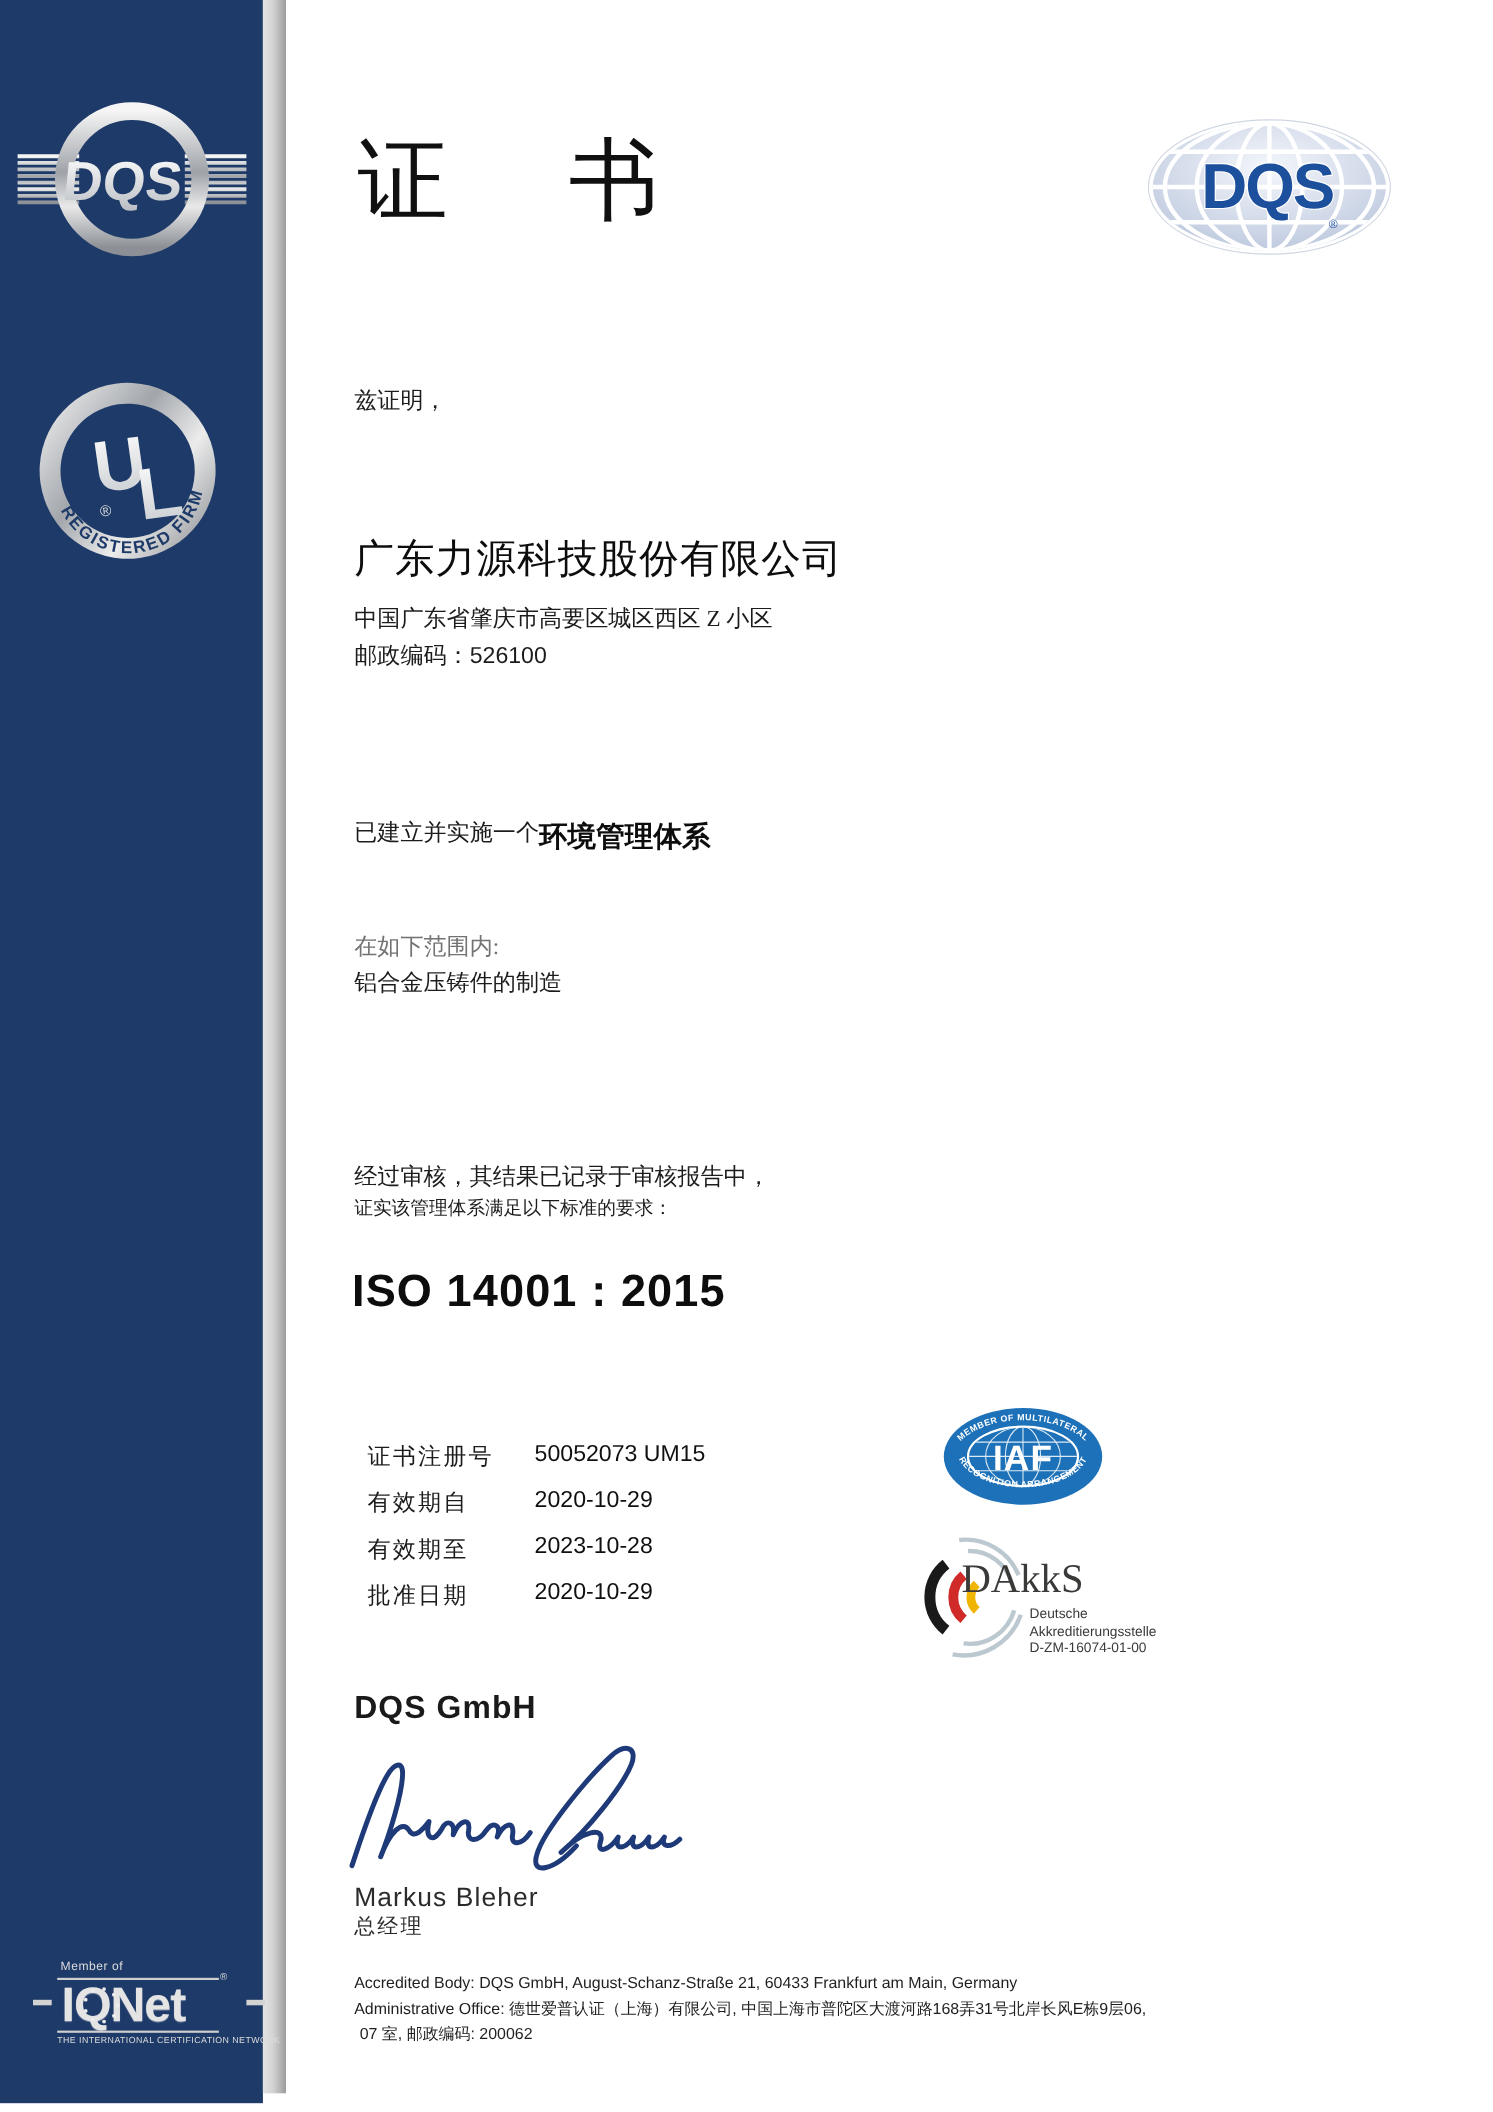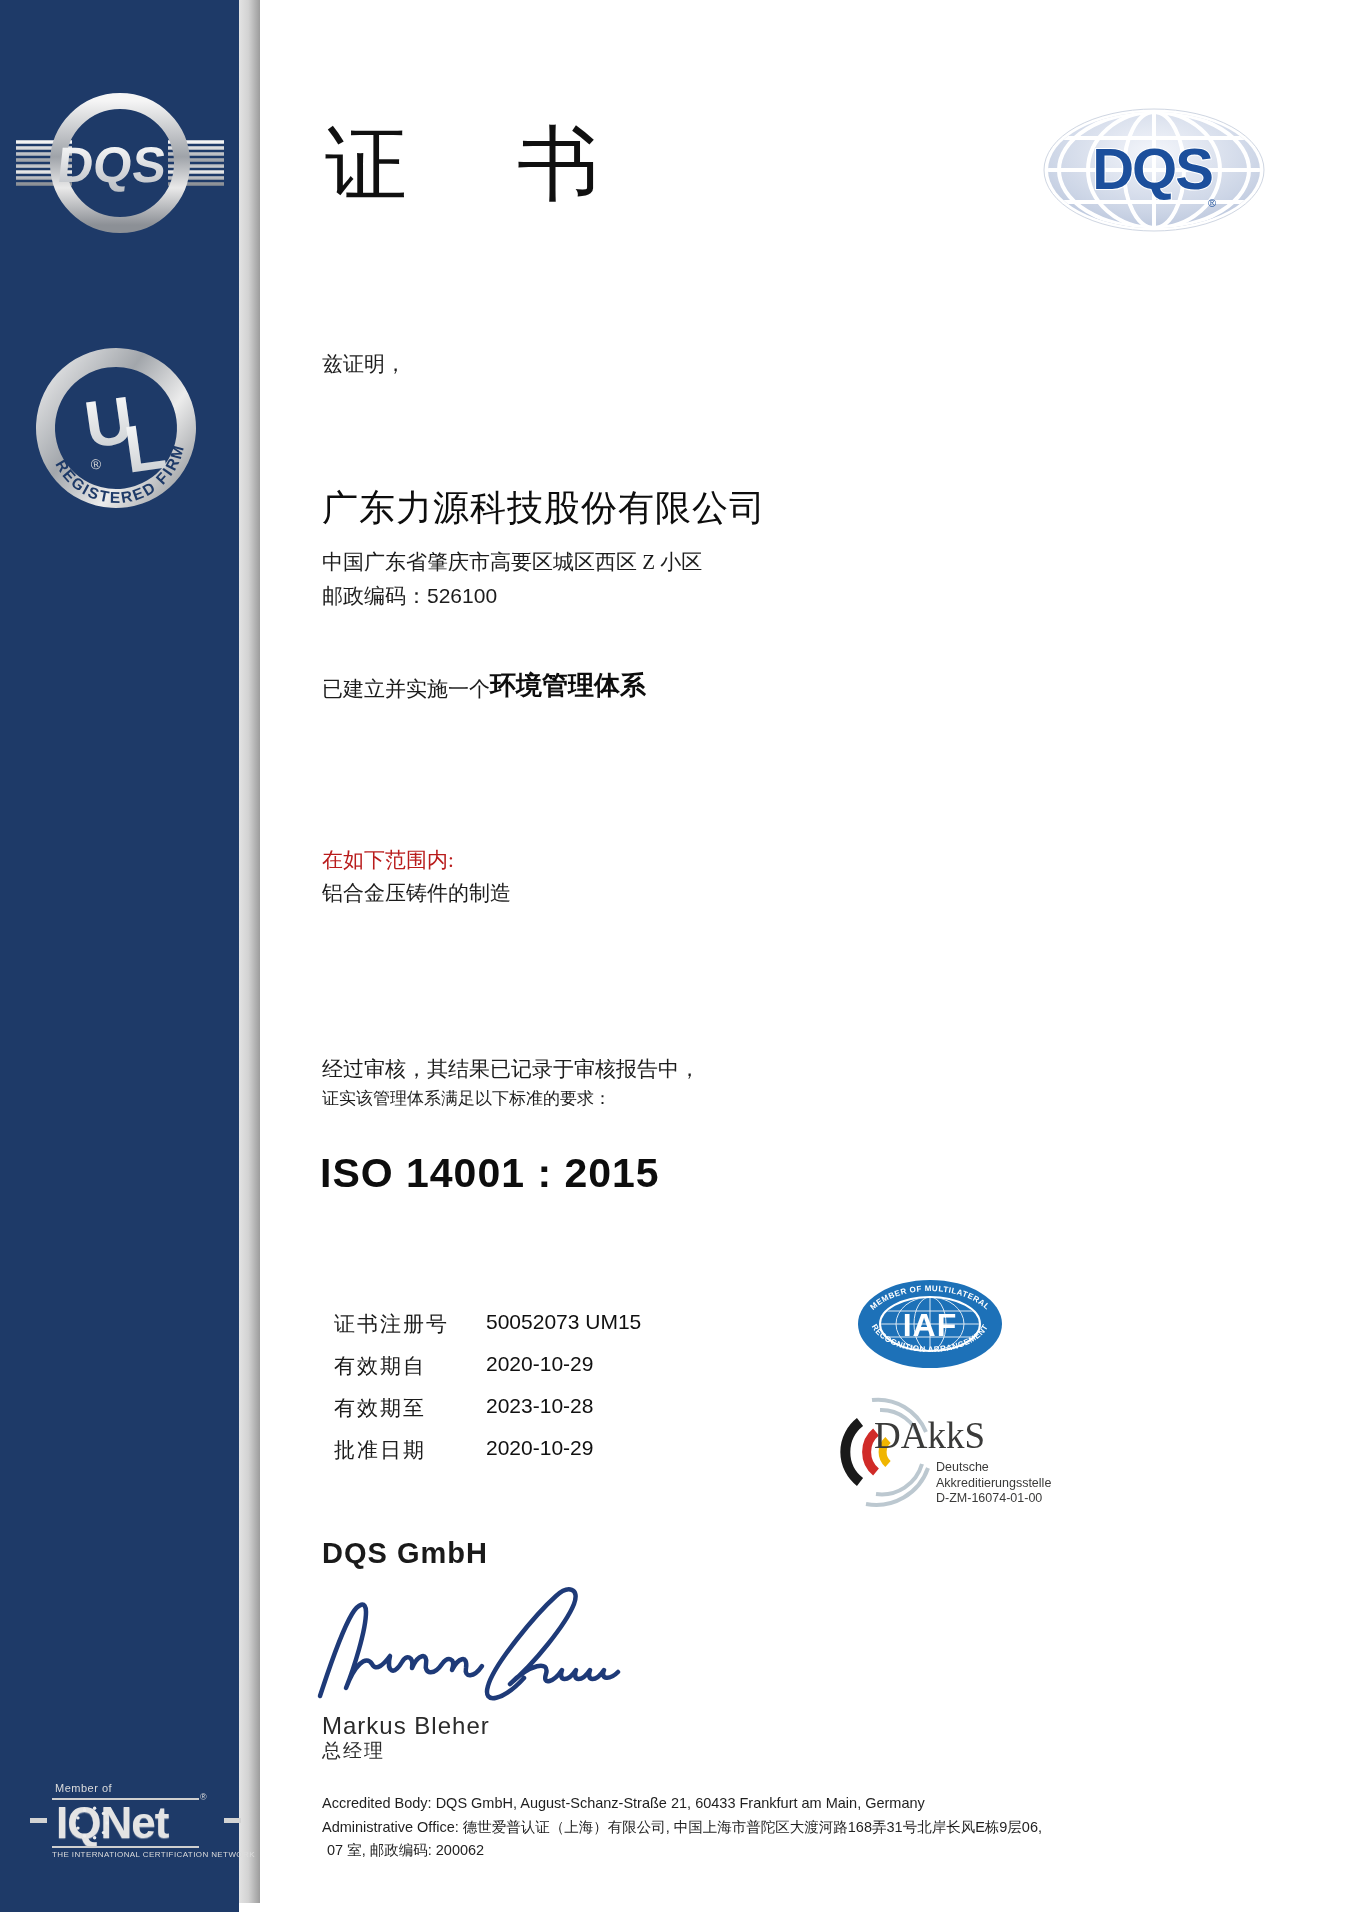--- a/index.html
+++ b/index.html
@@ -12,25 +12,25 @@
   .band{left:0;top:0;width:239px;height:1912px;background:#1e3a68;}
   .strip{left:239px;top:0;width:21px;height:1903px;
          background:linear-gradient(to right,#e3e3e3 0%,#d2d2d2 45%,#9c9c9c 100%);}
 
   .title{left:325px;top:122px;font-size:82px;line-height:1.05;color:#101010;display:flex;gap:110px;}
   .certify{left:322px;top:350px;font-size:21px;color:#1c1c1c;}
   .company{left:322px;top:484px;font-size:36px;color:#0d0d0d;letter-spacing:1px;}
   .address{left:322px;top:548px;font-size:21px;color:#1c1c1c;}
   .postal{left:322px;top:582px;font-size:21px;color:#1c1c1c;}
   .postal .num{font-family:"Liberation Sans","DejaVu Sans",sans-serif;font-size:21px;}
-  .system{left:322px;top:668px;display:flex;align-items:flex-end;}
+  .system{left:322px;top:743px;display:flex;align-items:flex-start;}
   .system .prefix{font-size:21px;color:#1c1c1c;}
   .system .name{font-size:26px;font-weight:bold;color:#0d0d0d;
                 font-family:"Liberation Sans","DejaVu Sans",sans-serif;}
-  .scope-intro{left:322px;top:846px;font-size:21px;color:#b91c1c;}
+  .scope-intro{left:322px;top:846px;font-size:21px;color:#737373;}
   .scope-text{left:322px;top:879px;font-size:21px;color:#1c1c1c;}
   .audit1{left:322px;top:1055px;font-size:21px;color:#1c1c1c;}
   .audit2{left:322px;top:1087px;font-size:17px;color:#1c1c1c;}
   .standard{left:320px;top:1150px;font-size:41px;font-weight:bold;color:#0d0d0d;letter-spacing:1px;}
 
   .details{left:322px;top:1310px;width:420px;}
   .detail-row{position:relative;height:42px;margin-left:12px;}
   .detail-row .lbl{font-size:21px;color:#1c1c1c;letter-spacing:2px;}
   .detail-row .val{position:absolute;left:152px;top:0;font-size:21px;color:#101010;}
 

